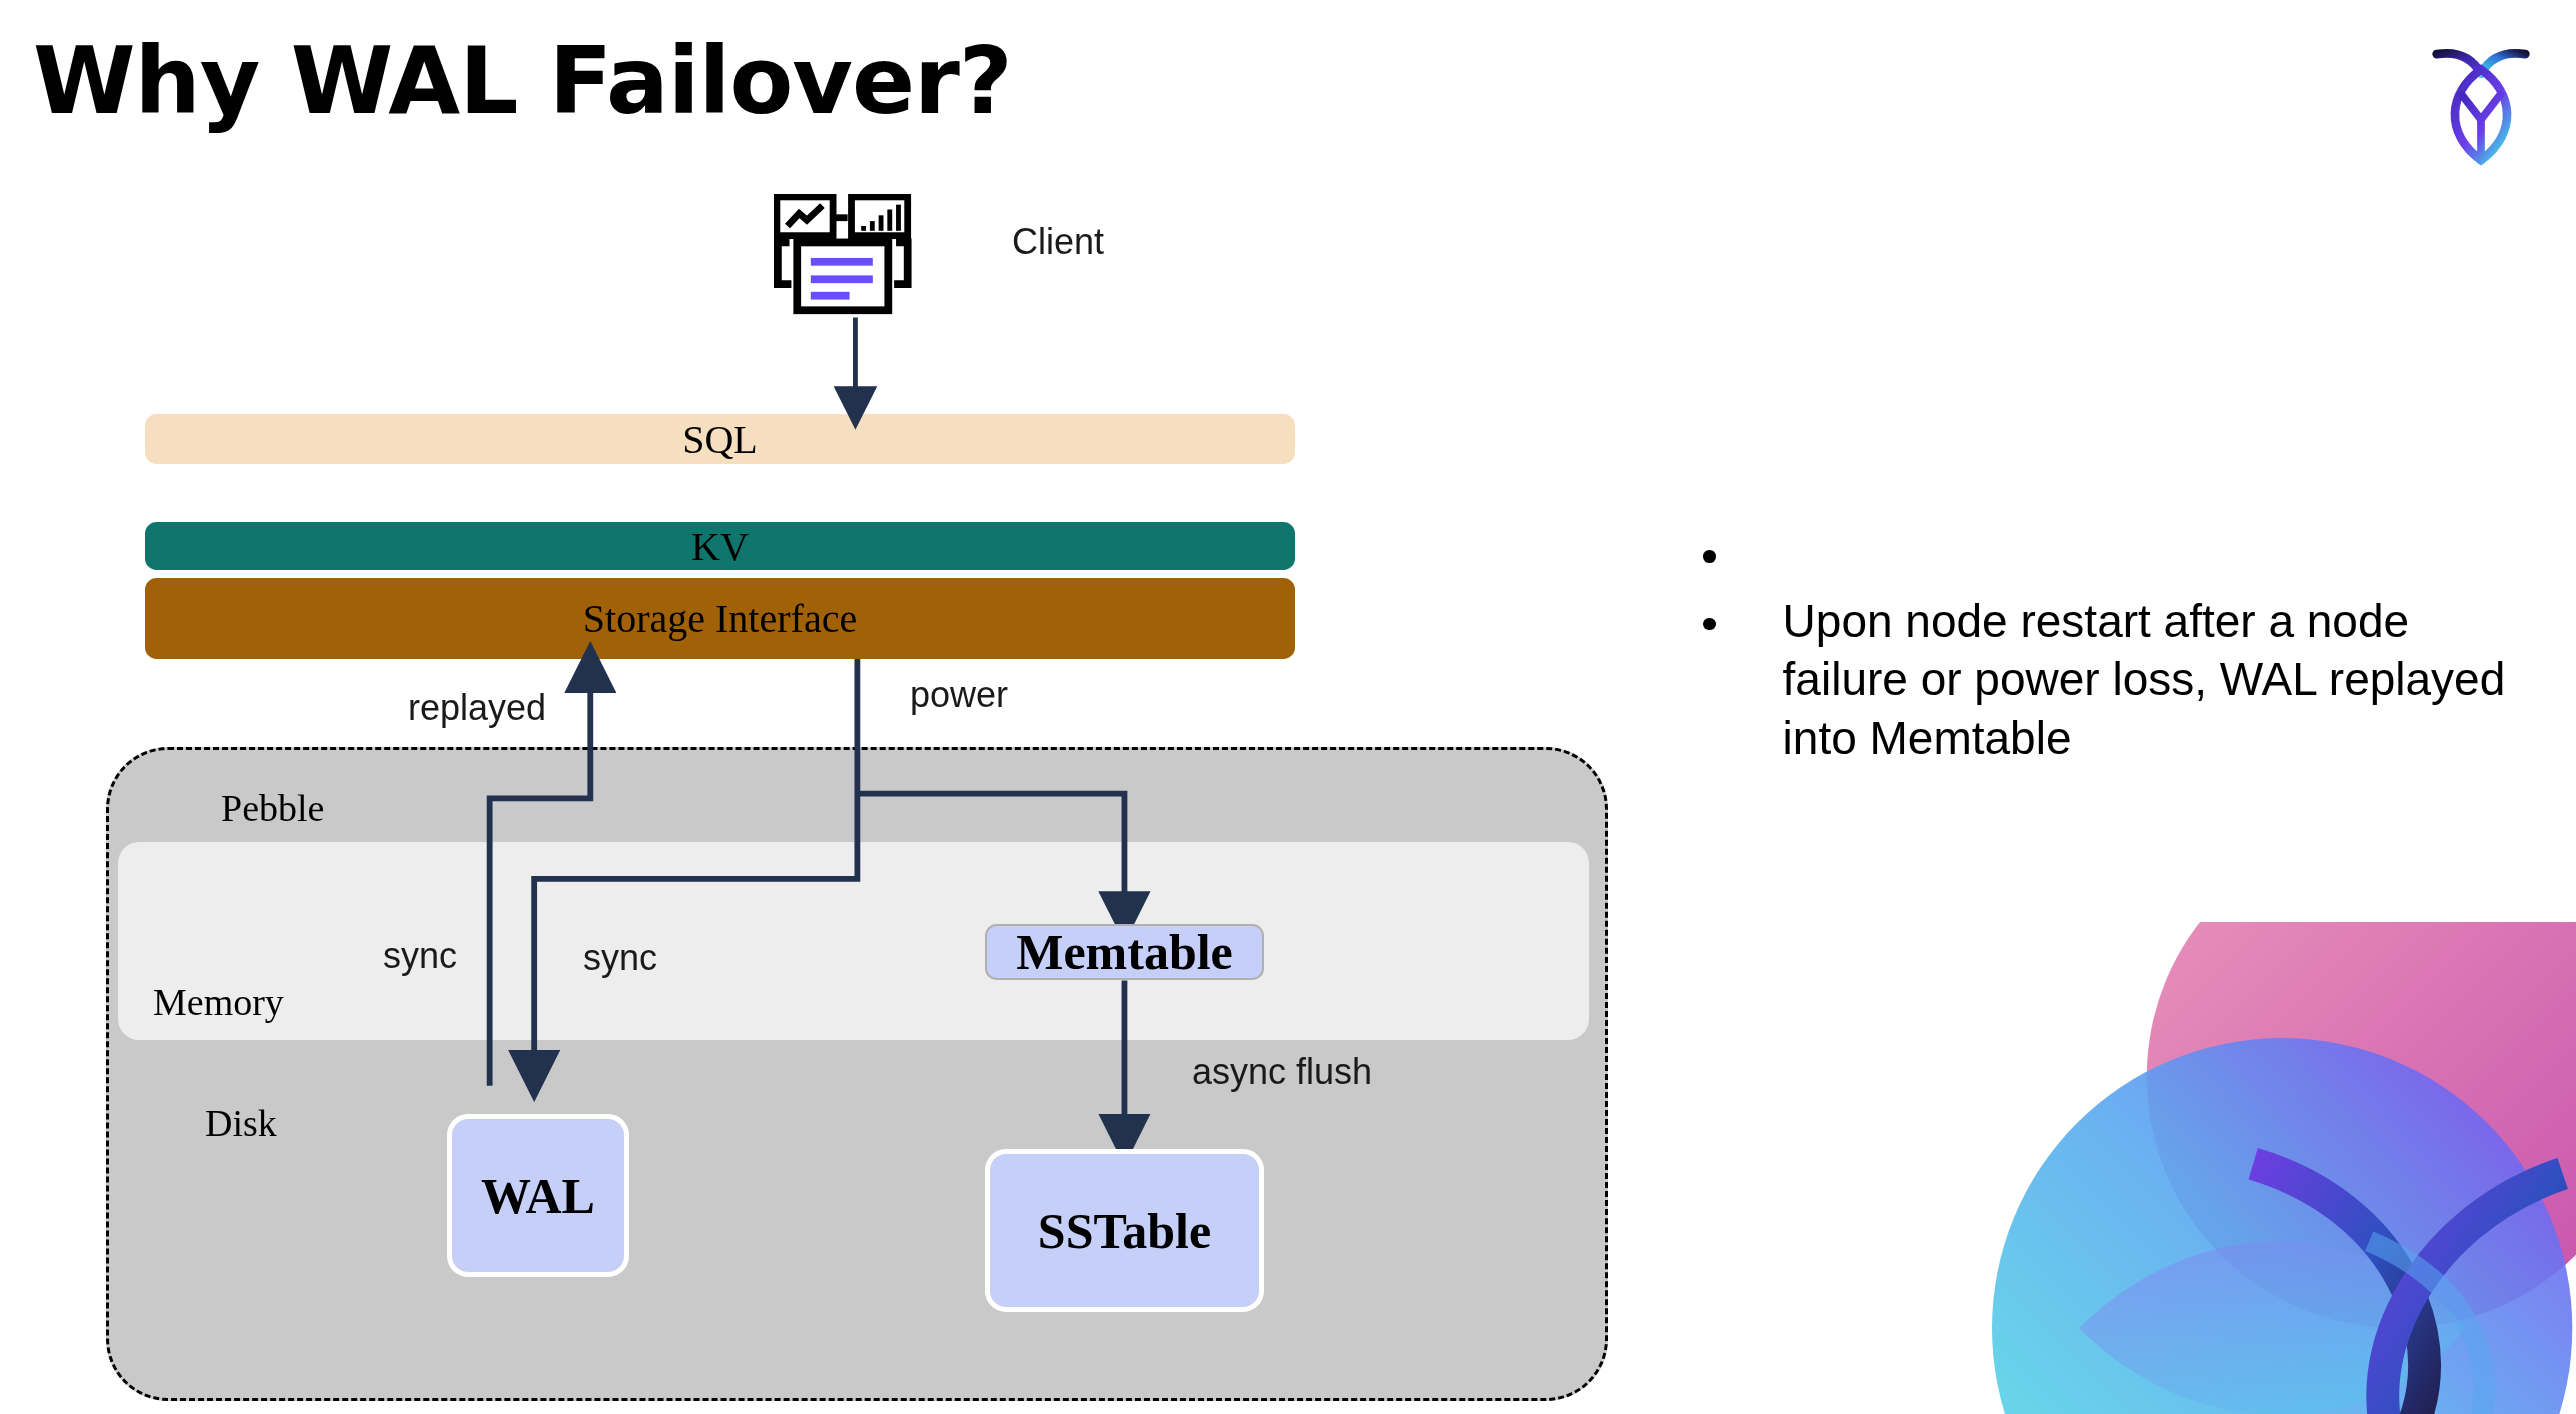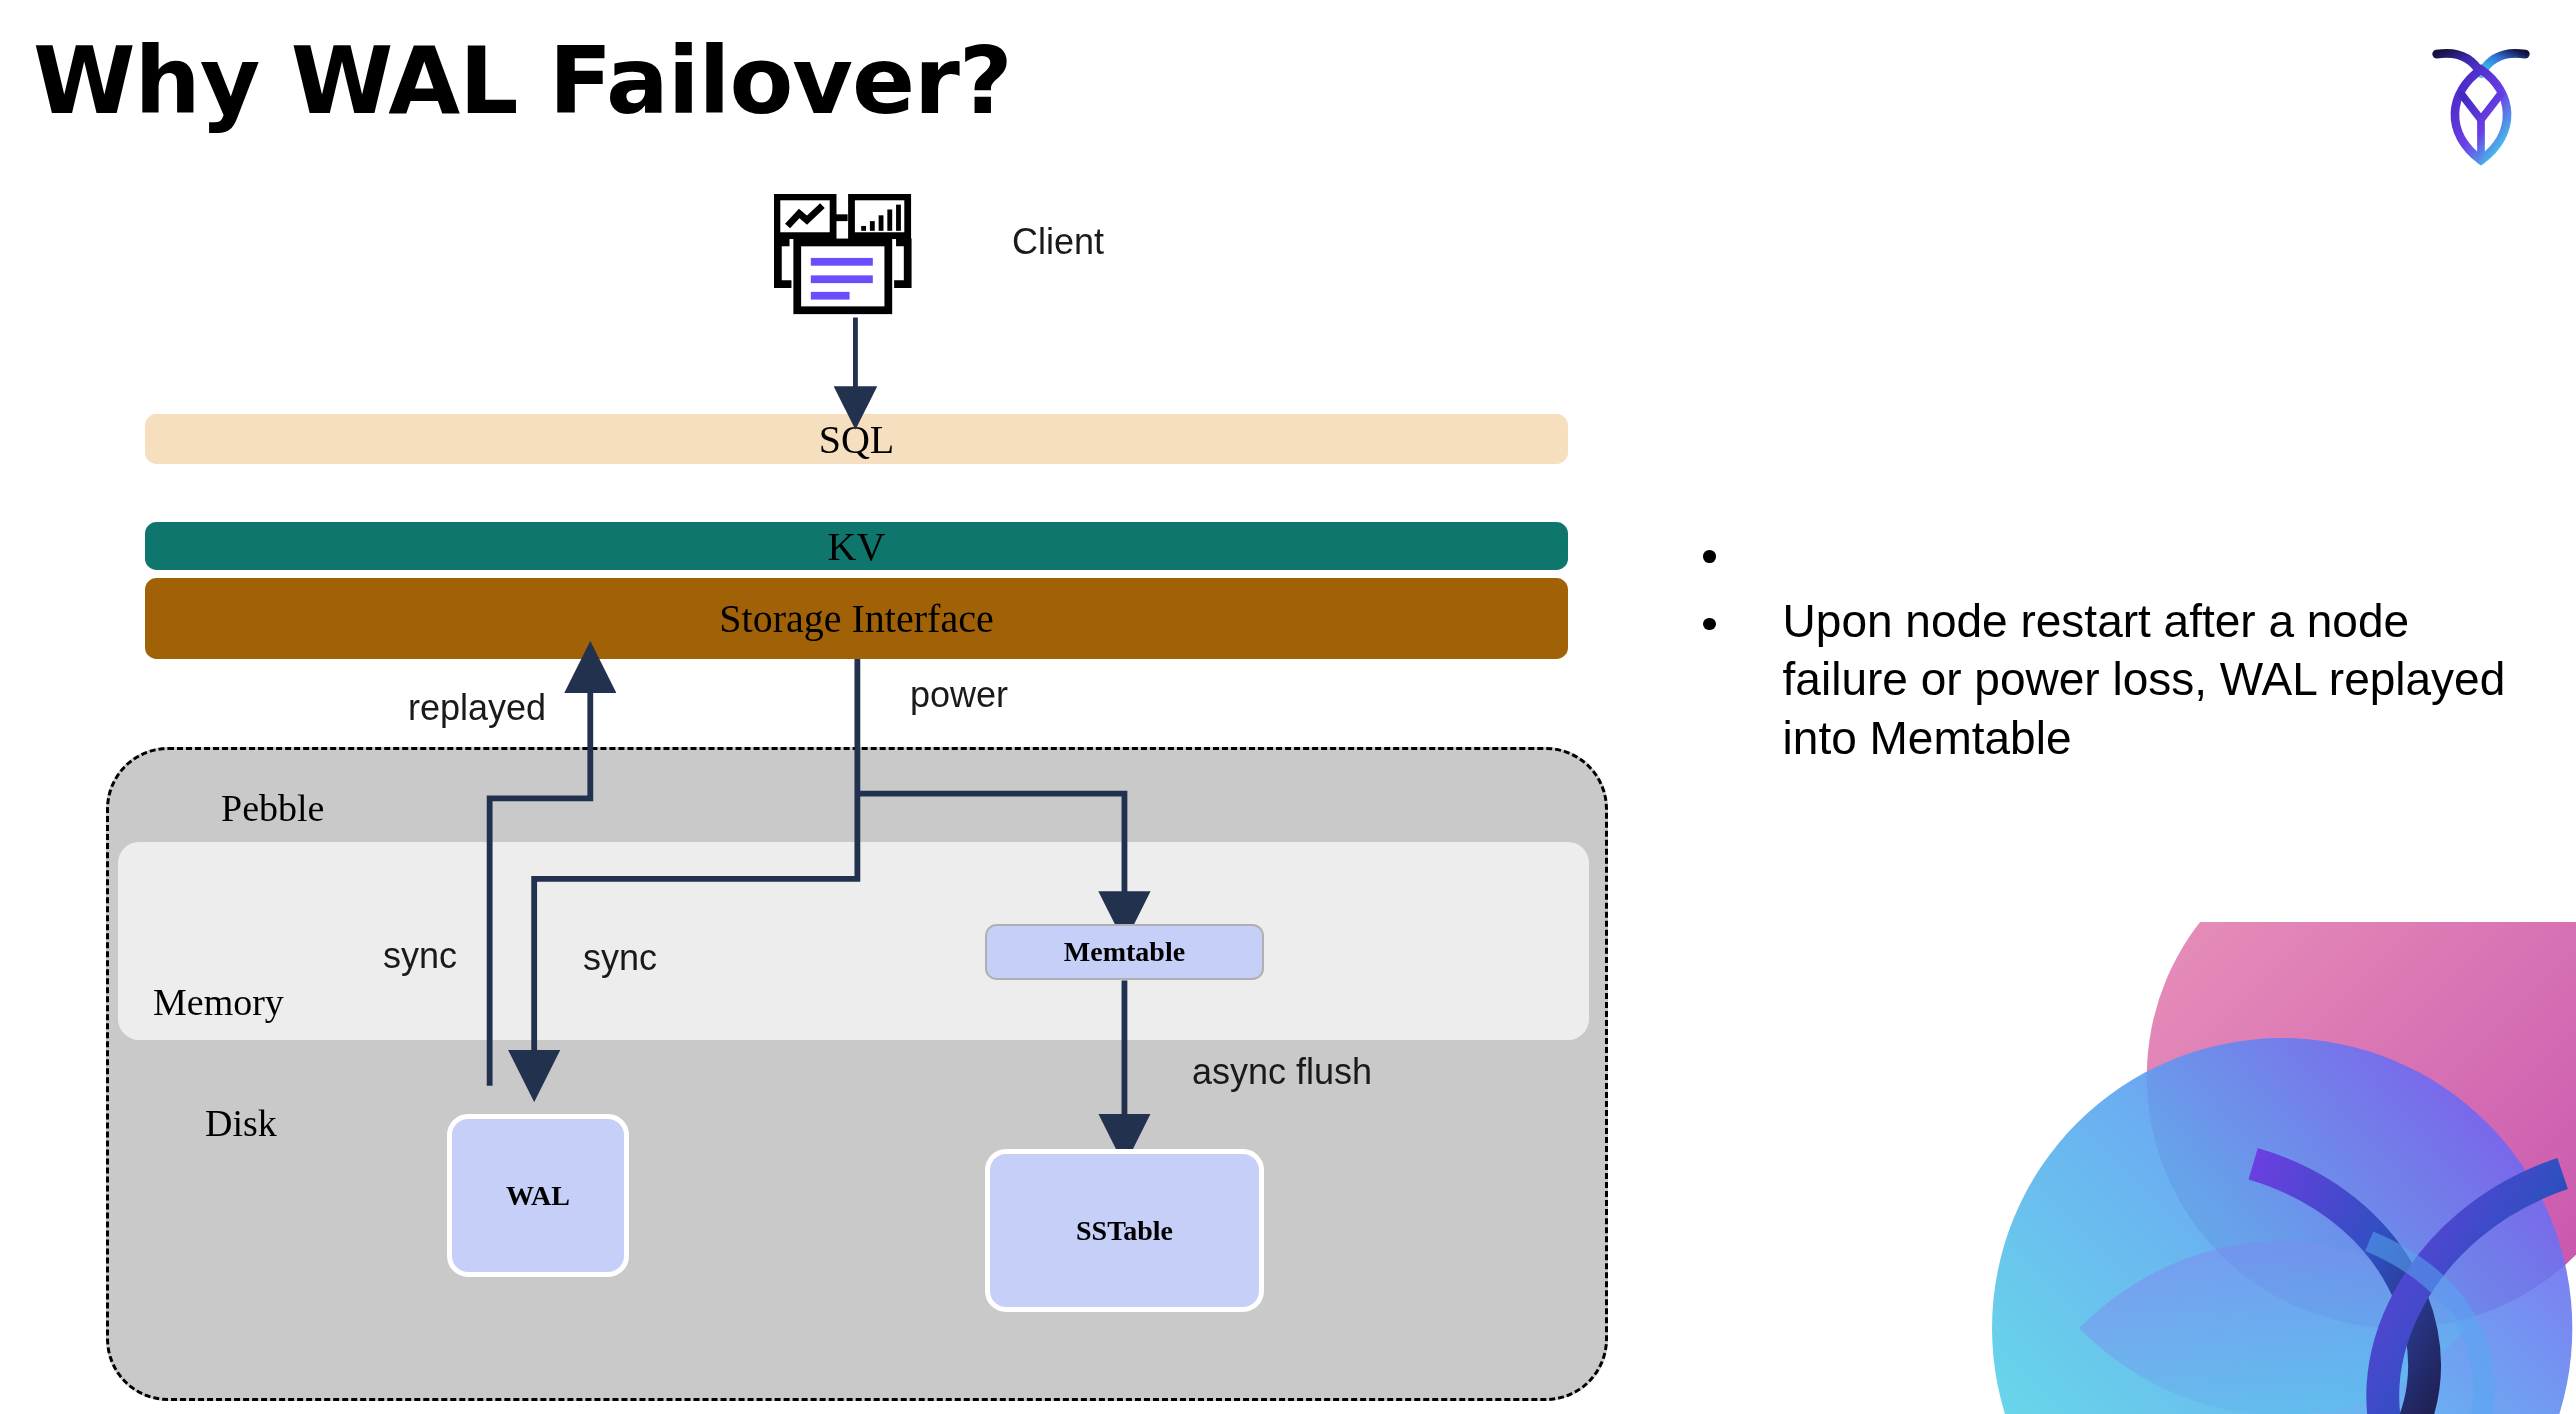--- a/index.html
+++ b/index.html
@@ -62,21 +62,21 @@
     top: 221px;
     font-size: 36px;
     color: #1a1a1a;
     white-space: nowrap;
   }
 
   
   .layer-bar {
     position: absolute;
     left: 145px;
-    width: 1423px;
+    width: 1150px;
     border-radius: 11.6px;
     display: flex;
     align-items: center;
     justify-content: center;
     font-family: "Liberation Serif", serif;
     font-size: 40px;
     color: #000000;
     box-sizing: border-box;
   }
   #bar-sql { top: 414px; height: 50px; background: #f5dfbe; }
@@ -132,21 +132,21 @@
 
   
   .node-box {
     position: absolute;
     background: #c6cff8;
     display: flex;
     align-items: center;
     justify-content: center;
     font-family: "Liberation Serif", serif;
     font-weight: 700;
-    font-size: 28px;
+    font-size: 50px;
     color: #000000;
     box-sizing: border-box;
   }
   #box-memtable {
     left: 985px; top: 924px; width: 279px; height: 56px;
     border: 2.9px solid #b0b0b0;
     border-radius: 11.6px;
   }
   #box-wal {
     left: 447px; top: 1086px; width: 182px; height: 163px;

